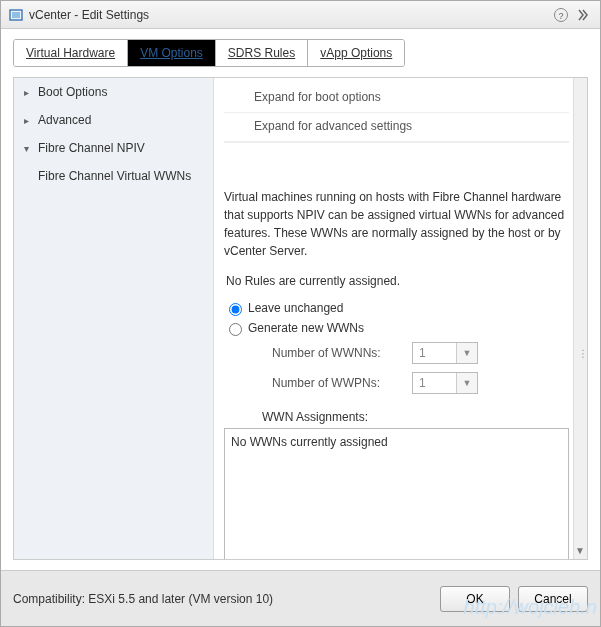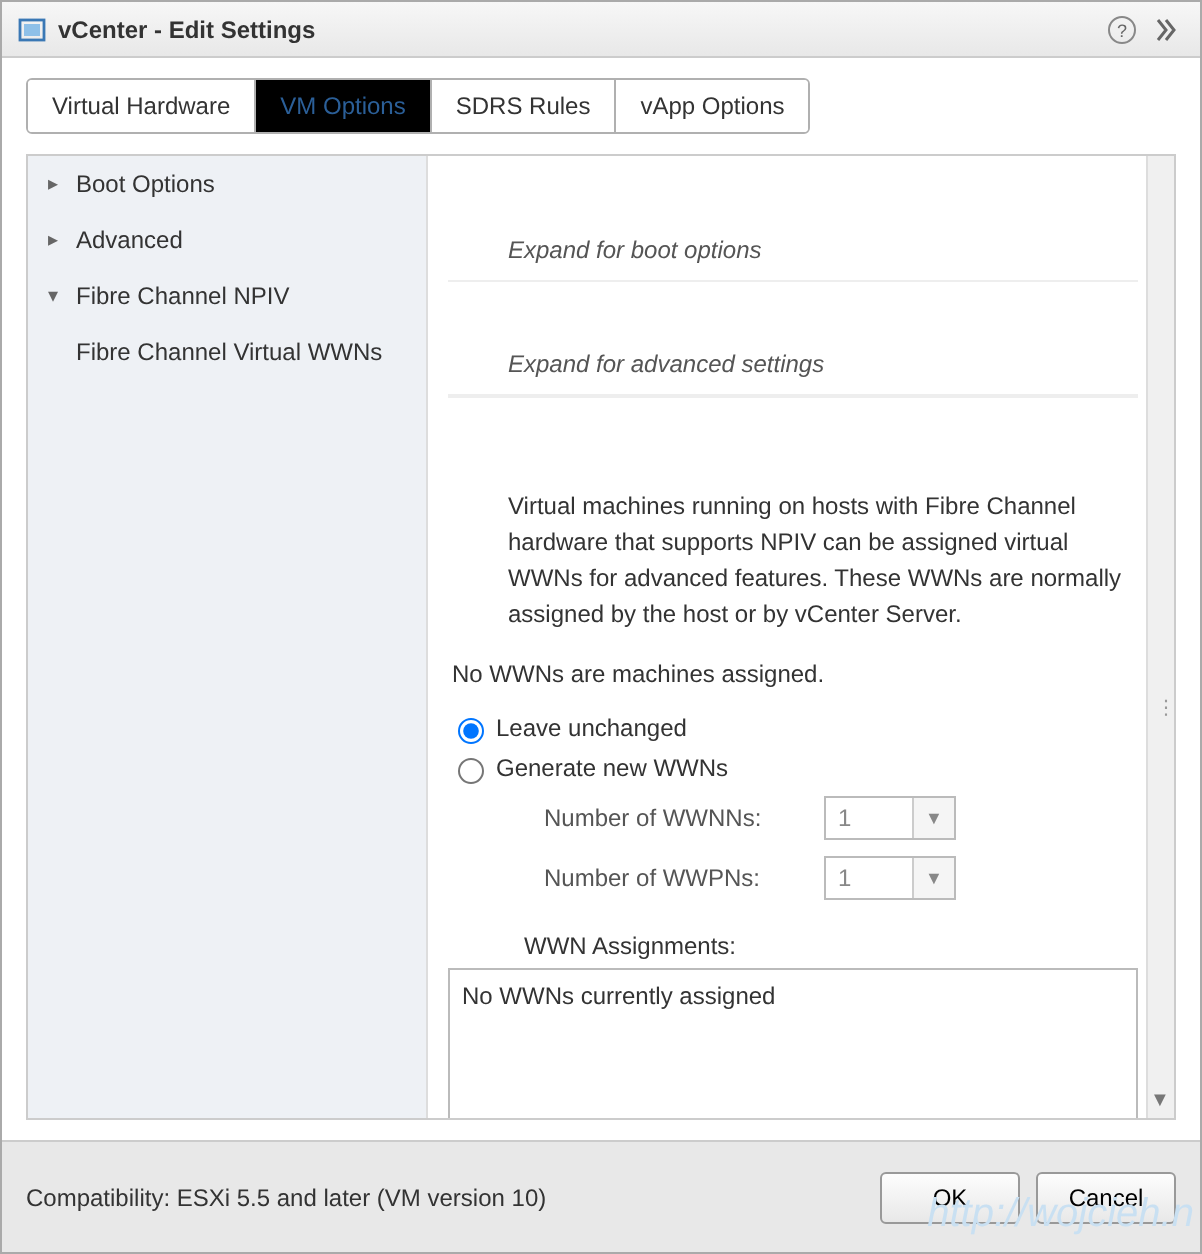--- a/index.html
+++ b/index.html
@@ -27,21 +27,21 @@
     height: 28px;
     display: flex;
     align-items: center;
     padding: 0 8px;
   }
   .titlebar .app-icon {
     width: 14px; height: 14px;
     margin-right: 6px;
     display: inline-flex; align-items: center; justify-content: center;
   }
-  .titlebar .title { font-weight: bold; flex: 1; color: #333; }
+  .titlebar .title { font-weight: normal; flex: 1; color: #333; }
   .titlebar .help-icon, .titlebar .expand-icon {
     width: 18px; height: 18px;
     display: inline-flex; align-items: center; justify-content: center;
     color: #666;
     margin-left: 4px;
   }
   .body {
     flex: 1;
     padding: 10px 12px;
     display: flex;
@@ -55,20 +55,21 @@
     width: fit-content;
     border-radius: 3px;
     overflow: hidden;
   }
   .tab {
     padding: 0 12px;
     line-height: 26px;
     background: #fff;
     border-right: 1px solid #b0b0b0;
     cursor: pointer;
+    text-decoration: underline;
   }
   .tab:last-child { border-right: none; }
   .tab.active {
     background: #000000;
     color: #2b5f98;
   }
   .content {
     margin-top: 10px;
     border: 1px solid #ccc;
     flex: 1;
@@ -115,31 +116,28 @@
   .scroll-handle-dots {
     position: absolute;
     right: -1px;
     top: 270px;
     width: 10px;
     color: #999;
     font-size: 10px;
     text-align: center;
   }
   .hint-row {
-    font-style: italic;
     color: #555;
     padding: 6px 0 8px 30px;
     border-bottom: 1px solid #eee;
-    margin-top: 28px;
   }
   .desc {
     padding: 18px 0 10px 0;
     line-height: 1.5;
     color: #333;
-    margin-left: 30px;
   }
   .check-row {
     display: flex; align-items: center;
     padding: 2px 0 6px 0;
   }
   .check-row input[type="checkbox"] { margin-right: 6px; }
   .check-row label { color: #2b5f98; }
   .msg { padding: 4px 0 10px 2px; }
   .radio-row {
     display: flex; align-items: center;
@@ -269,21 +267,21 @@
       <div class="right-pane">
         <div class="scroll-arrow" style="top:2px">▲</div>
         <div class="right-inner">
           <div class="hint-row">Expand for boot options</div>
           <div class="hint-row">Expand for advanced settings</div>
           <div class="hr-top" style="height:28px"></div>
 
           <div class="desc">Virtual machines running on hosts with Fibre Channel hardware that supports NPIV can be assigned virtual WWNs for advanced features. These WWNs are normally assigned by the host or by vCenter Server.</div>
 
 
-          <div class="msg">No WWNs are machines assigned.</div>
+          <div class="msg">No Rules are currently assigned.</div>
 
           <div class="radio-row">
             <input type="radio" name="wwn" checked="" style="">
             <span>Leave unchanged</span>
           </div>
           <div class="radio-row">
             <input type="radio" name="wwn" style="">
             <span>Generate new WWNs</span>
           </div>
 

